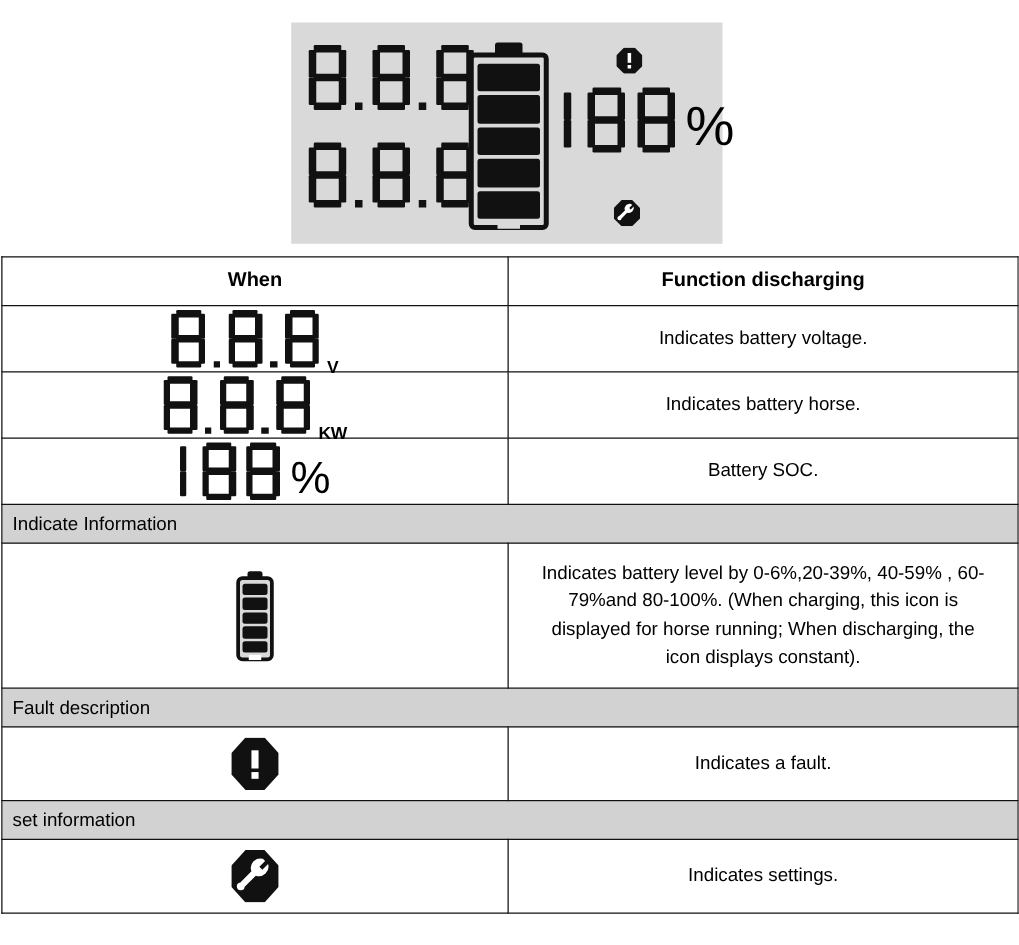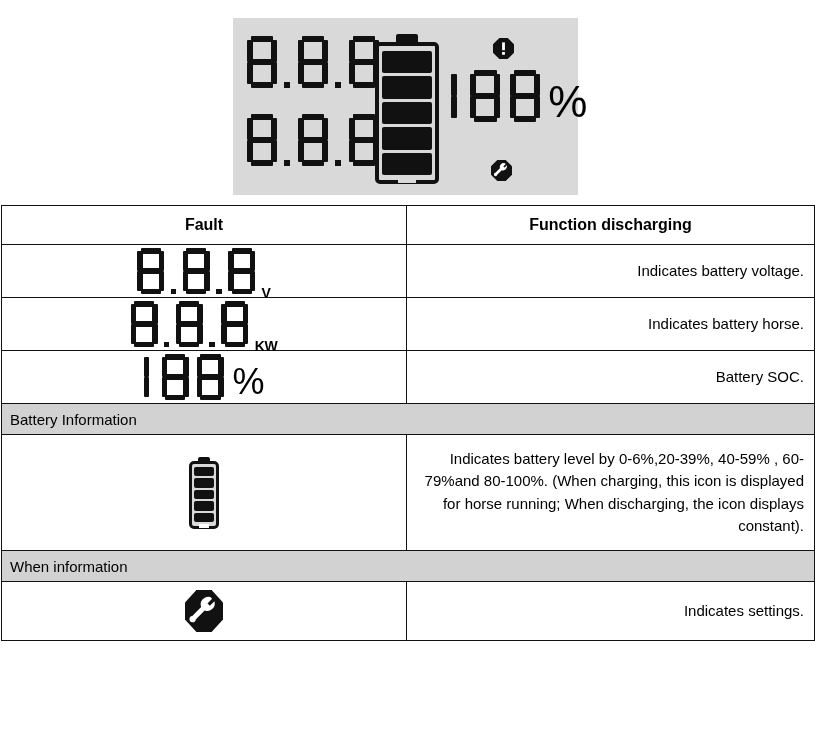--- a/index.html
+++ b/index.html
@@ -230,24 +230,24 @@
     text-align: left;
   }
 
   td.icon-cell {
     text-align: center;
     vertical-align: middle;
     height: 52px;
   }
   td.desc-cell {
     font-size: 15px;
-    padding: 6px 10px;
+    padding: 6px 20px;
     vertical-align: middle;
     line-height: 1.35;
-    text-align: right;
+    text-align: center;
   }
   td.desc-cell.multiline { line-height: 1.5; }
 
   .row-lcd {
     display: inline-block;
     line-height: 0;
     white-space: nowrap;
   }
 
   
@@ -350,21 +350,21 @@
   </div>
 </div>
 
 <table>
   <colgroup>
       <col class="c-icon">
       <col class="c-desc">
     </colgroup>
   <thead>
     <tr>
-      <th>Fault</th>
+      <th>When</th>
       <th>Function discharging</th>
     </tr>
   </thead>
   <tbody>
 
 
     <tr>
       <td class="icon-cell">
         <span class="row-lcd">
           <span class="seg-digit" style="--w:27px;--t:5.5px;width:27px;height:46px">
@@ -416,45 +416,59 @@
           <span class="seg-digit" style="--w:27px;--t:5.5px;width:27px;height:46px;margin-left:4px">
             <i class="h top"></i><i class="v tl"></i><i class="v tr"></i><i class="h mid"></i><i class="v bl"></i><i class="v br"></i><i class="h bot"></i>
           </span>
           <span class="pct-sign" style="font-size:36px;top:5px">%</span>
         </span>
       </td>
       <td class="desc-cell">Battery SOC.</td>
     </tr>
 
     <tr class="section">
-      <td colspan="2">Battery Information</td>
+      <td colspan="2">Indicate Information</td>
     </tr>
 
     <tr>
       <td class="icon-cell" style="height:115px">
         <span class="mini-batt">
           <span class="batt-cap"></span>
           <span class="batt-body">
             <span class="batt-seg"></span>
             <span class="batt-seg"></span>
             <span class="batt-seg"></span>
             <span class="batt-seg"></span>
             <span class="batt-seg"></span>
             <span class="batt-notch" style="background:#ffffff"></span>
           </span>
         </span>
       </td>
       <td class="desc-cell multiline">Indicates battery level by 0-6%,20-39%, 40-59% , 60-79%and 80-100%. (When charging, this icon is displayed for horse running; When discharging, the icon displays constant).</td>
     </tr>
 
     <tr class="section">
-      <td colspan="2">When information</td>
-    </tr>
-
-
+      <td colspan="2">Fault description</td>
+    </tr>
+
+    <tr>
+      <td class="icon-cell" style="height:58px">
+        <span class="octagon tbl-octagon">
+          <svg viewBox="0 0 24 24" aria-hidden="true">
+            <rect x="10.2" y="5.2" width="3.6" height="9.2" fill="#ffffff"></rect>
+            <rect x="10.2" y="16.2" width="3.6" height="3.4" fill="#ffffff"></rect>
+          </svg>
+        </span>
+      </td>
+      <td class="desc-cell">Indicates a fault.</td>
+    </tr>
+
+    <tr class="section">
+      <td colspan="2">set information</td>
+    </tr>
 
     <tr>
       <td class="icon-cell" style="height:58px">
         <span class="octagon tbl-octagon">
           <svg viewBox="0 0 24 24" aria-hidden="true">
             <path fill="#ffffff" d="M17.1 4.3 14.2 7.2l1.5 1.5 2.9-2.9a4.8 4.8 0 0 1-6.2 5.9L6.8 17.3a2 2 0 1 1-2.2-2.2l5.6-5.6A4.8 4.8 0 0 1 16 3.2z"></path>
           </svg>
         </span>
       </td>
       <td class="desc-cell">Indicates settings.</td>

